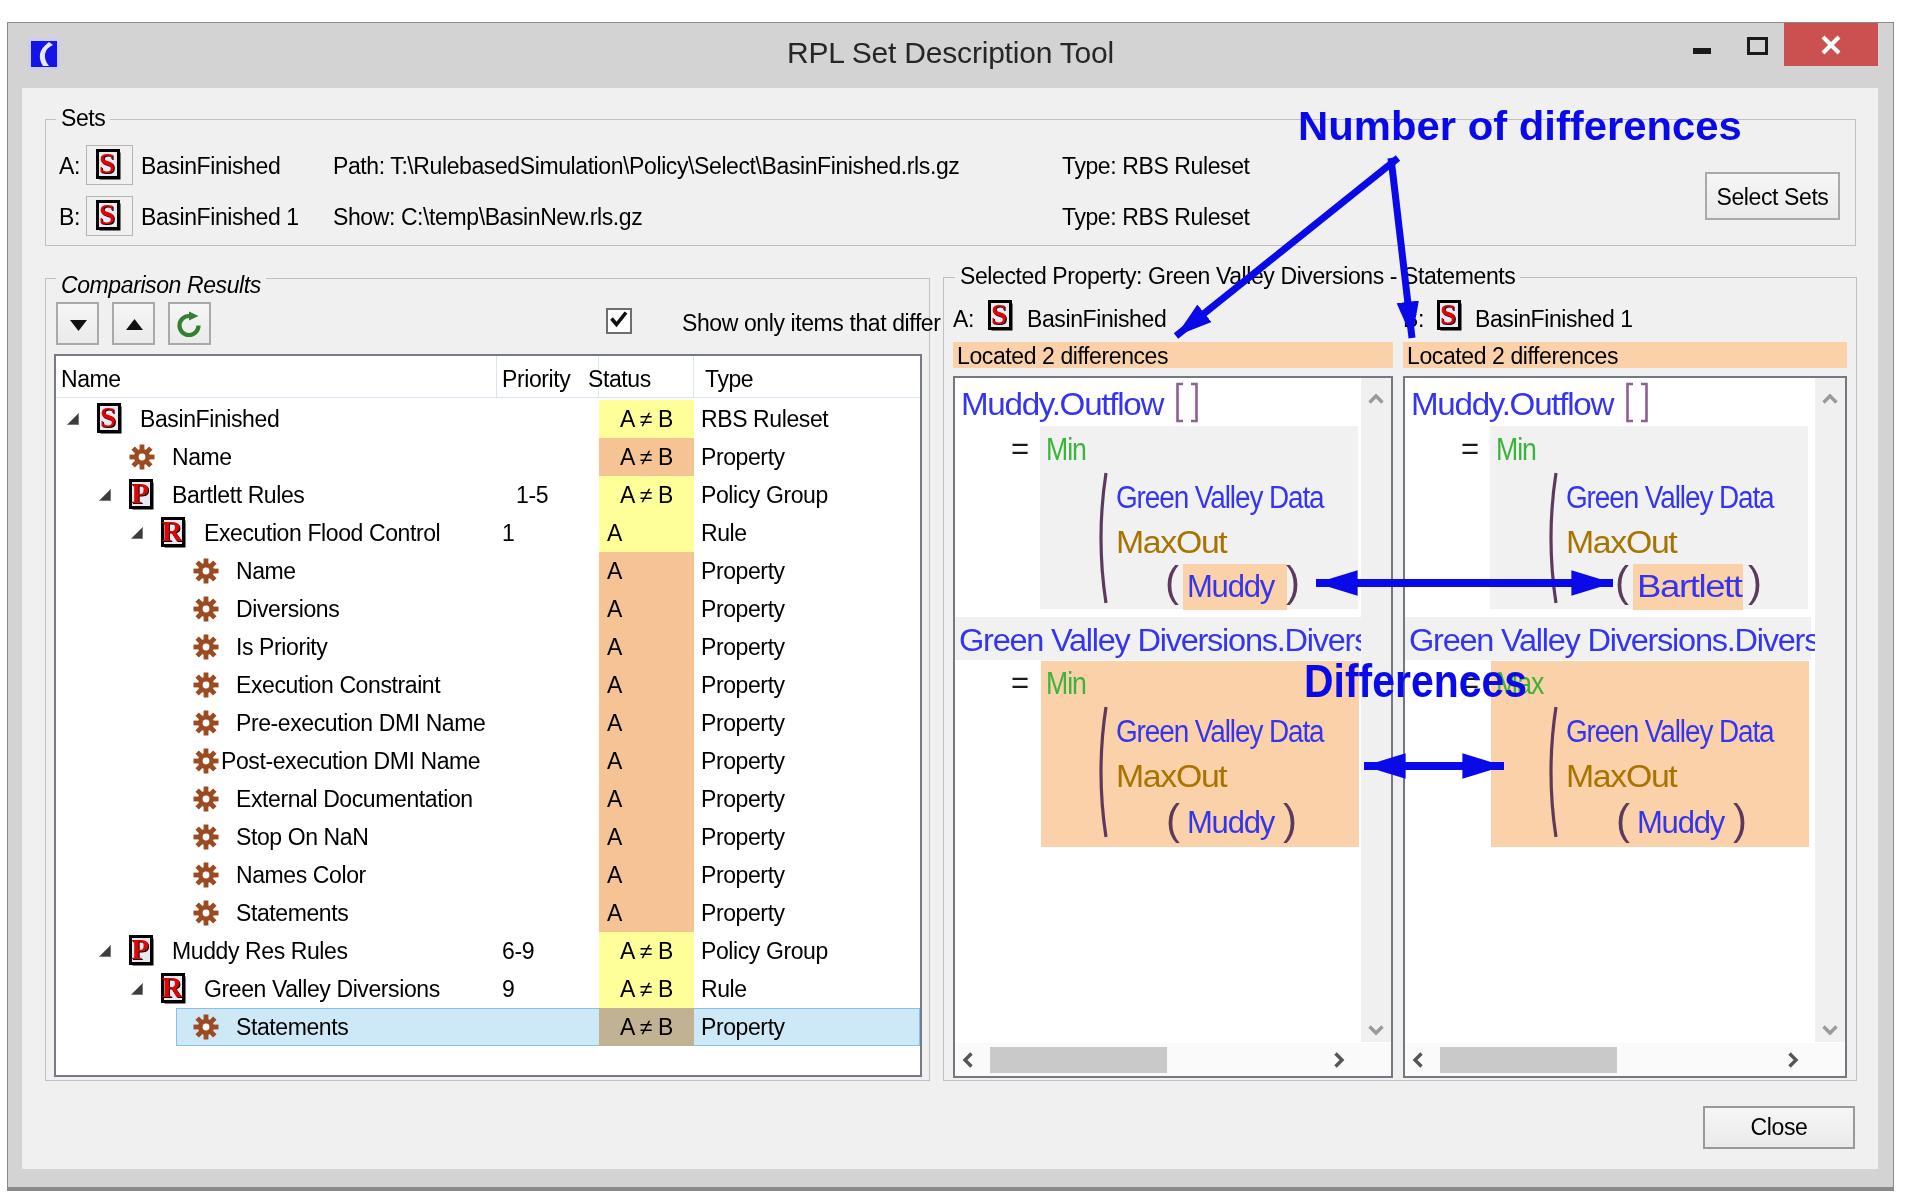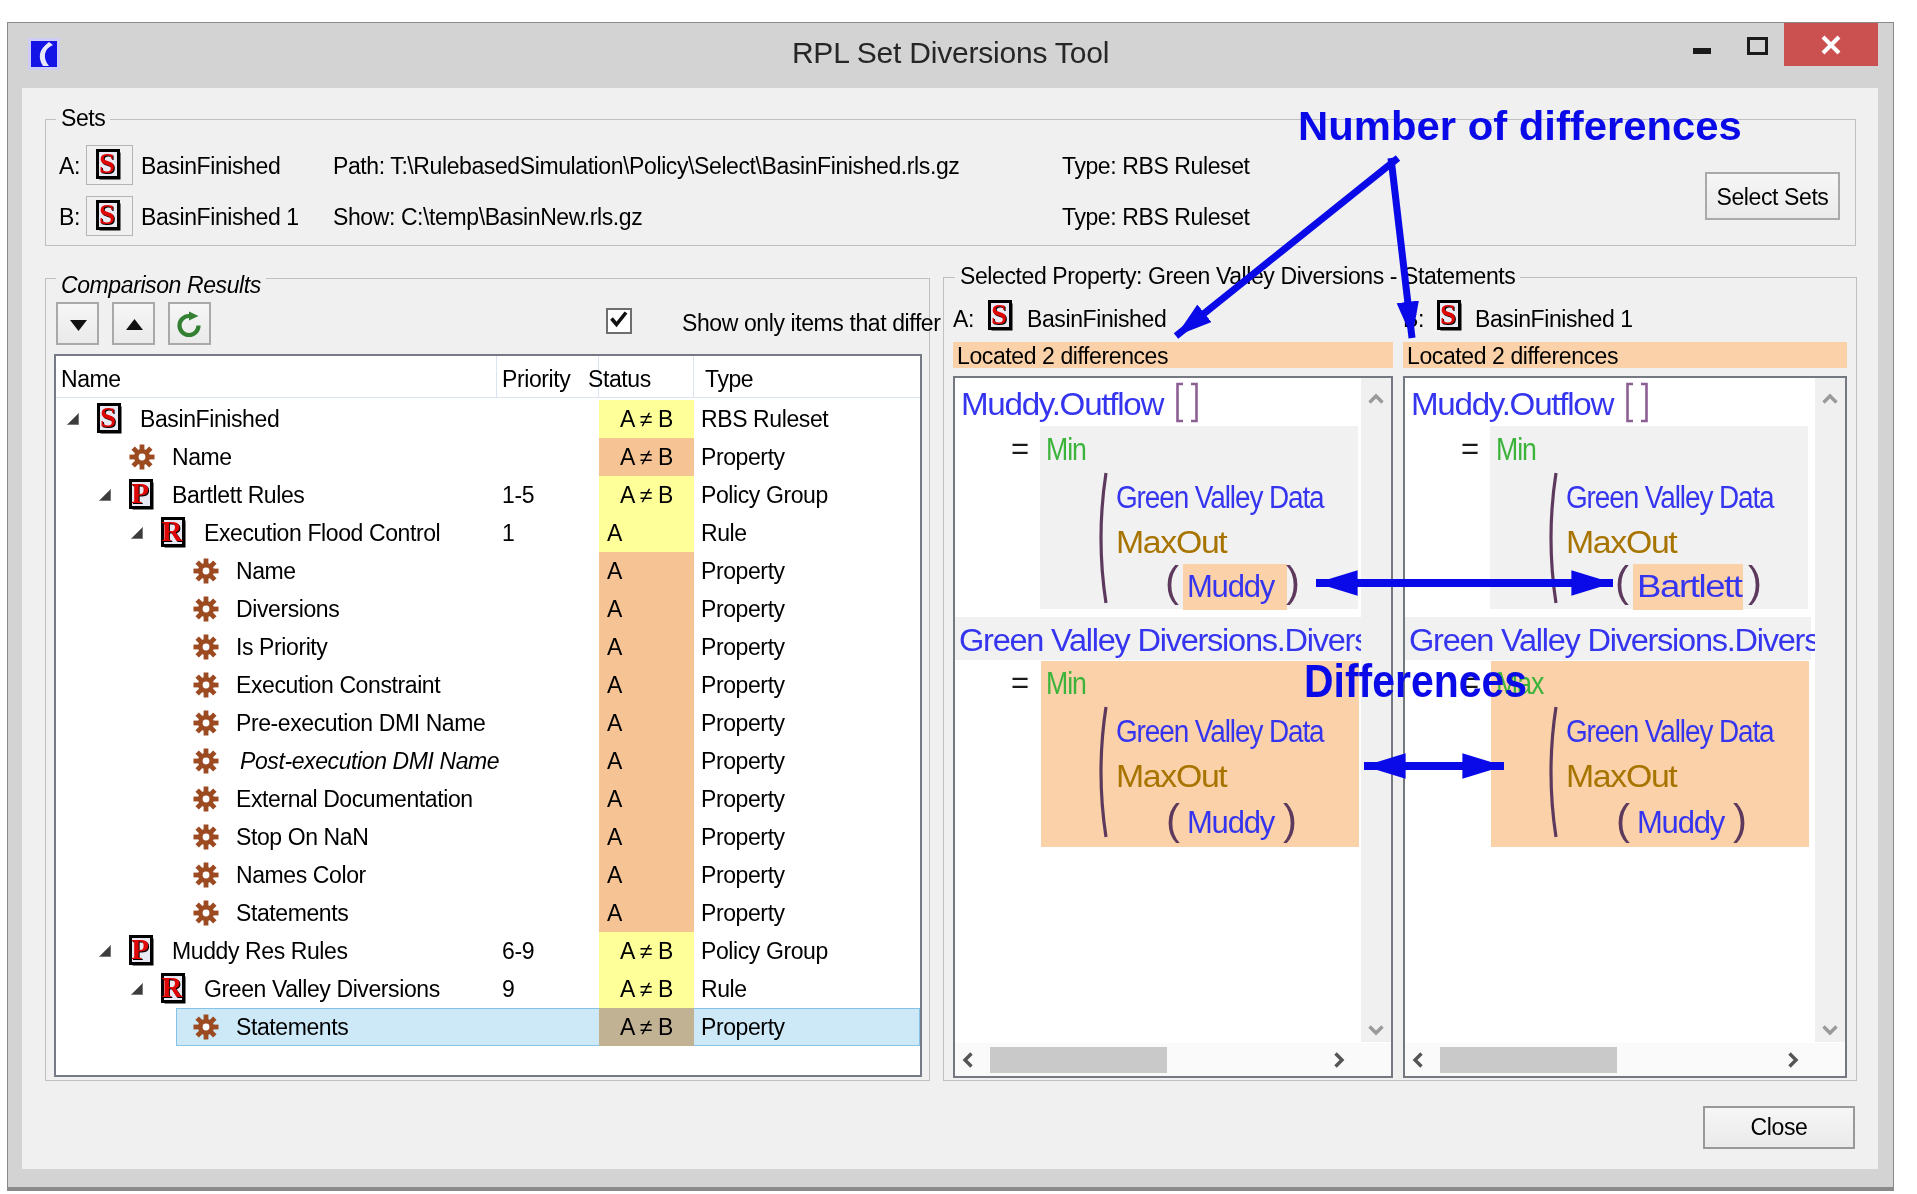--- a/index.html
+++ b/index.html
@@ -10,21 +10,21 @@
 .gblabel { position:absolute; font-size:23px; letter-spacing:-0.4px; color:#000; background:#f0f0f0; padding:0 5px; white-space:nowrap; }
 .btn { position:absolute; background:linear-gradient(#f6f6f6,#eaeaea); border:2px solid #a9a9a9; font-size:23px; letter-spacing:-0.4px; text-align:center; color:#000; }
 </style></head>
 <body>
 <div class="abs" style="left:7px;top:22px;width:1887px;height:1169px;background:#d3d3d3;border:1px solid #8a8a8a;border-bottom:4px solid #8a8a8a;"></div>
 <div class="abs" style="left:28px;top:38px;width:32px;height:32px;"><svg width="32" height="32" viewBox="0 0 32 32">
       <rect x="0" y="0" width="32" height="32" fill="#1414e6"></rect>
       <rect x="1.5" y="1.5" width="29" height="29" fill="none" stroke="#ccccf4" stroke-width="3"></rect>
       <path d="M 21 4 Q 13 10 12 16 Q 11 22 15 28 L 21 28 Q 16 22 17 16 Q 18 10 25 7 Z" fill="#e8e8fa"></path>
     </svg></div>
-<div class="abs" style="left:7px;top:36px;width:1887px;height:36px;text-align:center;font-size:30px;letter-spacing:-0.2px;color:#262626;">RPL Set Diversions Tool</div>
+<div class="abs" style="left:7px;top:36px;width:1887px;height:36px;text-align:center;font-size:30px;letter-spacing:-0.2px;color:#262626;">RPL Set Description Tool</div>
 <div class="abs" style="left:1693px;top:48px;width:18px;height:6px;background:#1a1a1a;"></div>
 <div class="abs" style="left:1747px;top:37px;width:21px;height:18px;border:3px solid #1a1a1a;"></div>
 <div class="abs" style="left:1784px;top:23px;width:94px;height:43px;background:#cb5050;">
 <svg width="94" height="43" viewBox="0 0 94 43">
       <path d="M39 14 L55 30 M55 14 L39 30" stroke="#fff" stroke-width="4"></path>
     </svg></div>
 <div class="abs" style="left:22px;top:88px;width:1856px;height:1081px;background:#f0f0f0;"></div>
 
 <div class="gb" style="left:45px;top:119px;width:1811px;height:127px;"></div>
 <div class="gblabel" style="left:56px;top:105px;">Sets</div>
@@ -117,21 +117,21 @@
 <div style="position:absolute;left:98px;top:488px;width:14px;height:14px;"><svg width="14" height="14" viewBox="0 0 14 14">
 <polygon points="1.5,12.5 12.5,12.5 12.5,1.5" fill="#3c3c3c" stroke="#787878" stroke-width="1"></polygon>
 </svg></div>
 <div style="position:absolute;left:129px;top:479px;width:26px;height:32px;"><svg width="26" height="32" viewBox="0 0 26 32">
 <rect x="3.5" y="3.5" width="21" height="27" fill="#000"></rect>
 <rect x="1.5" y="1.5" width="21" height="27" fill="#e9e9f3" stroke="#000" stroke-width="3"></rect>
 <text x="12" y="25" font-family="Liberation Serif" font-size="29" font-weight="bold" fill="#000" text-anchor="middle">P</text>
 <text x="11" y="24" font-family="Liberation Serif" font-size="29" font-weight="bold" fill="#e00505" text-anchor="middle">P</text>
 </svg></div>
 <div class="t" style="left:172px;top:482px;">Bartlett Rules</div>
-<div class="t" style="left:502px;top:482px;">1-5</div>
+<div class="t" style="left:516px;top:482px;">1-5</div>
 <div class="t" style="left:599px;top:482px;width:95px;text-align:center;">A ≠ B</div>
 <div class="t" style="left:701px;top:482px;">Policy Group</div>
 <div style="position:absolute;left:599px;top:514px;width:95px;height:38px;background:#ffff99;"></div>
 <div style="position:absolute;left:130px;top:526px;width:14px;height:14px;"><svg width="14" height="14" viewBox="0 0 14 14">
 <polygon points="1.5,12.5 12.5,12.5 12.5,1.5" fill="#3c3c3c" stroke="#787878" stroke-width="1"></polygon>
 </svg></div>
 <div style="position:absolute;left:161px;top:517px;width:26px;height:32px;"><svg width="26" height="32" viewBox="0 0 26 32">
 <rect x="3.5" y="3.5" width="21" height="27" fill="#000"></rect>
 <rect x="1.5" y="1.5" width="21" height="27" fill="#e9e9f3" stroke="#000" stroke-width="3"></rect>
 <text x="12" y="25" font-family="Liberation Serif" font-size="29" font-weight="bold" fill="#000" text-anchor="middle">R</text>
@@ -251,21 +251,21 @@
         <rect x="19.5" y="10.6" width="6" height="4.8"></rect>
 <g transform="rotate(45 13 13)">
 <rect x="10.6" y="0.5" width="4.8" height="6"></rect>
           <rect x="10.6" y="19.5" width="4.8" height="6"></rect>
 <rect x="0.5" y="10.6" width="6" height="4.8"></rect>
           <rect x="19.5" y="10.6" width="6" height="4.8"></rect>
 </g>
       </g>
 <circle cx="13" cy="13" r="3.4" fill="#fff"></circle>
 </svg></div>
-<div class="t" style="left:240px;top:748px;font-style:italic;">Post-execution DMI Name</div>
+<div class="t" style="left:221px;top:748px;">Post-execution DMI Name</div>
 <div class="t" style="left:607px;top:748px;">A</div>
 <div class="t" style="left:701px;top:748px;">Property</div>
 <div style="position:absolute;left:599px;top:780px;width:95px;height:38px;background:#f5c394;"></div>
 <div style="position:absolute;left:193px;top:786px;width:26px;height:26px;"><svg width="26" height="26" viewBox="0 0 26 26">
 <g fill="#9c4a21">
 <circle cx="13" cy="13" r="8"></circle>
 <rect x="10.6" y="0.5" width="4.8" height="6"></rect>
         <rect x="10.6" y="19.5" width="4.8" height="6"></rect>
 <rect x="0.5" y="10.6" width="6" height="4.8"></rect>
         <rect x="19.5" y="10.6" width="6" height="4.8"></rect>

